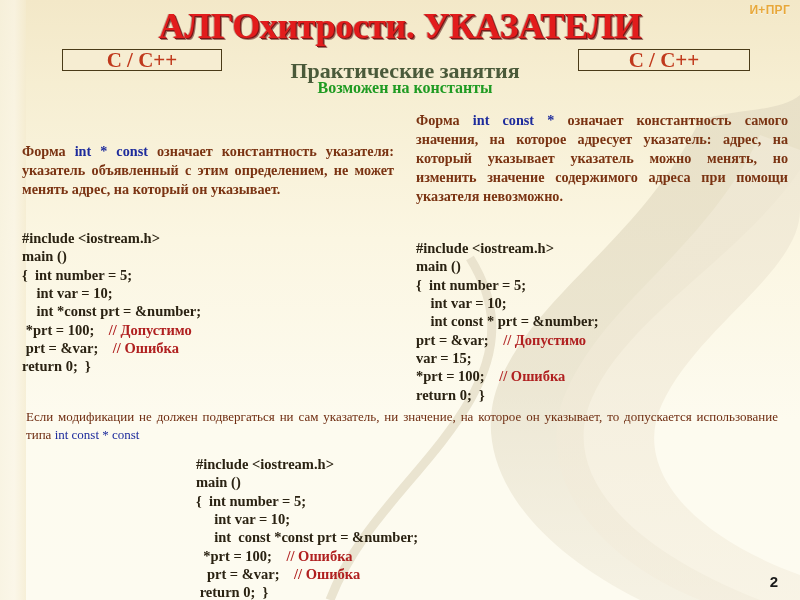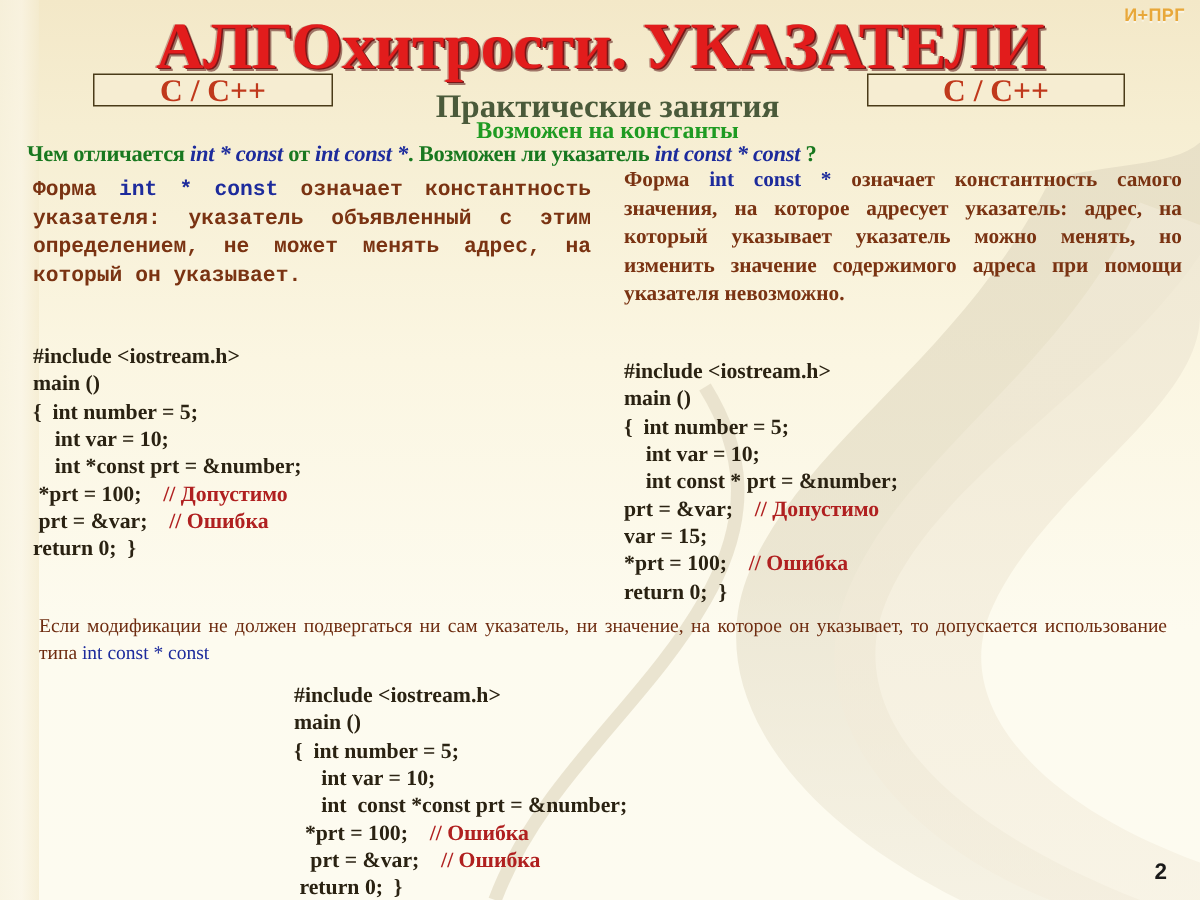--- a/index.html
+++ b/index.html
@@ -62,21 +62,21 @@
     text-shadow: 0 1px 0 rgba(255,255,255,.5);
   }
 
   .title {
     position: absolute;
     left: 0; top: 5px;
     width: 800px;
     text-align: center;
     font-family: "Liberation Serif", serif;
     font-weight: bold;
-    font-size: 44px;
+    font-size: 36px;
     color: #e21c1c;
     letter-spacing: -0.4px;
     text-shadow:
        1px 1px 0 #7a1616,
        2px 2px 0 rgba(90,20,20,.55),
       -1px 0 0 rgba(120,30,30,.35);
   }
 
   .lang-box {
     position: absolute;
@@ -140,21 +140,21 @@
     font-family: "Liberation Serif", serif;
     font-weight: bold;
     font-size: 14.2px;
     line-height: 1.34;
     color: #7a3312;
     text-align: justify;
   }
   .col .kw {
     color: #1d2b9c;
   }
-  .col-left  { left: 22px;  top: 118px; width: 372px; font-family: Liberation Mono, monospace; }
+  .col-left  { left: 22px;  top: 142px; width: 372px; }
   .col-right { left: 416px; top: 111px; width: 372px; }
 
   
   .code {
     position: absolute;
     font-family: "Liberation Serif", serif;
     font-weight: bold;
     font-size: 14.5px;
     line-height: 1.265;
     color: #2a2212;
@@ -224,23 +224,20 @@
     </div>
 
     <div class="lang-box right">
       <span>C / C++</span>
     </div>
 
     <div class="subtitle-1">Практические занятия</div>
 
     <div class="subtitle-2">Возможен на константы</div>
 
-    <div class="question-line">
-      <span>Чем отличается </span><span class="code-it">int * const</span><span>  от  </span><span class="code-it">int const *</span><span>.  Возможен ли указатель  </span><span class="code-it">int const * const</span><span> ?</span>
-    </div>
   </div>
 
   <div class="col col-left">
     <span>Форма  </span><span class="kw">int * const</span><span>  означает константность указателя: указатель объявленный с этим определением, не может менять адрес, на который он указывает.</span>
   </div>
 
   <div class="col col-right">
     <span>Форма  </span><span class="kw">int const *</span><span>  означает константность самого значения, на которое адресует указатель: адрес, на который указывает указатель можно менять, но изменить значение содержимого адреса при помощи указателя невозможно.</span>
   </div>
 

